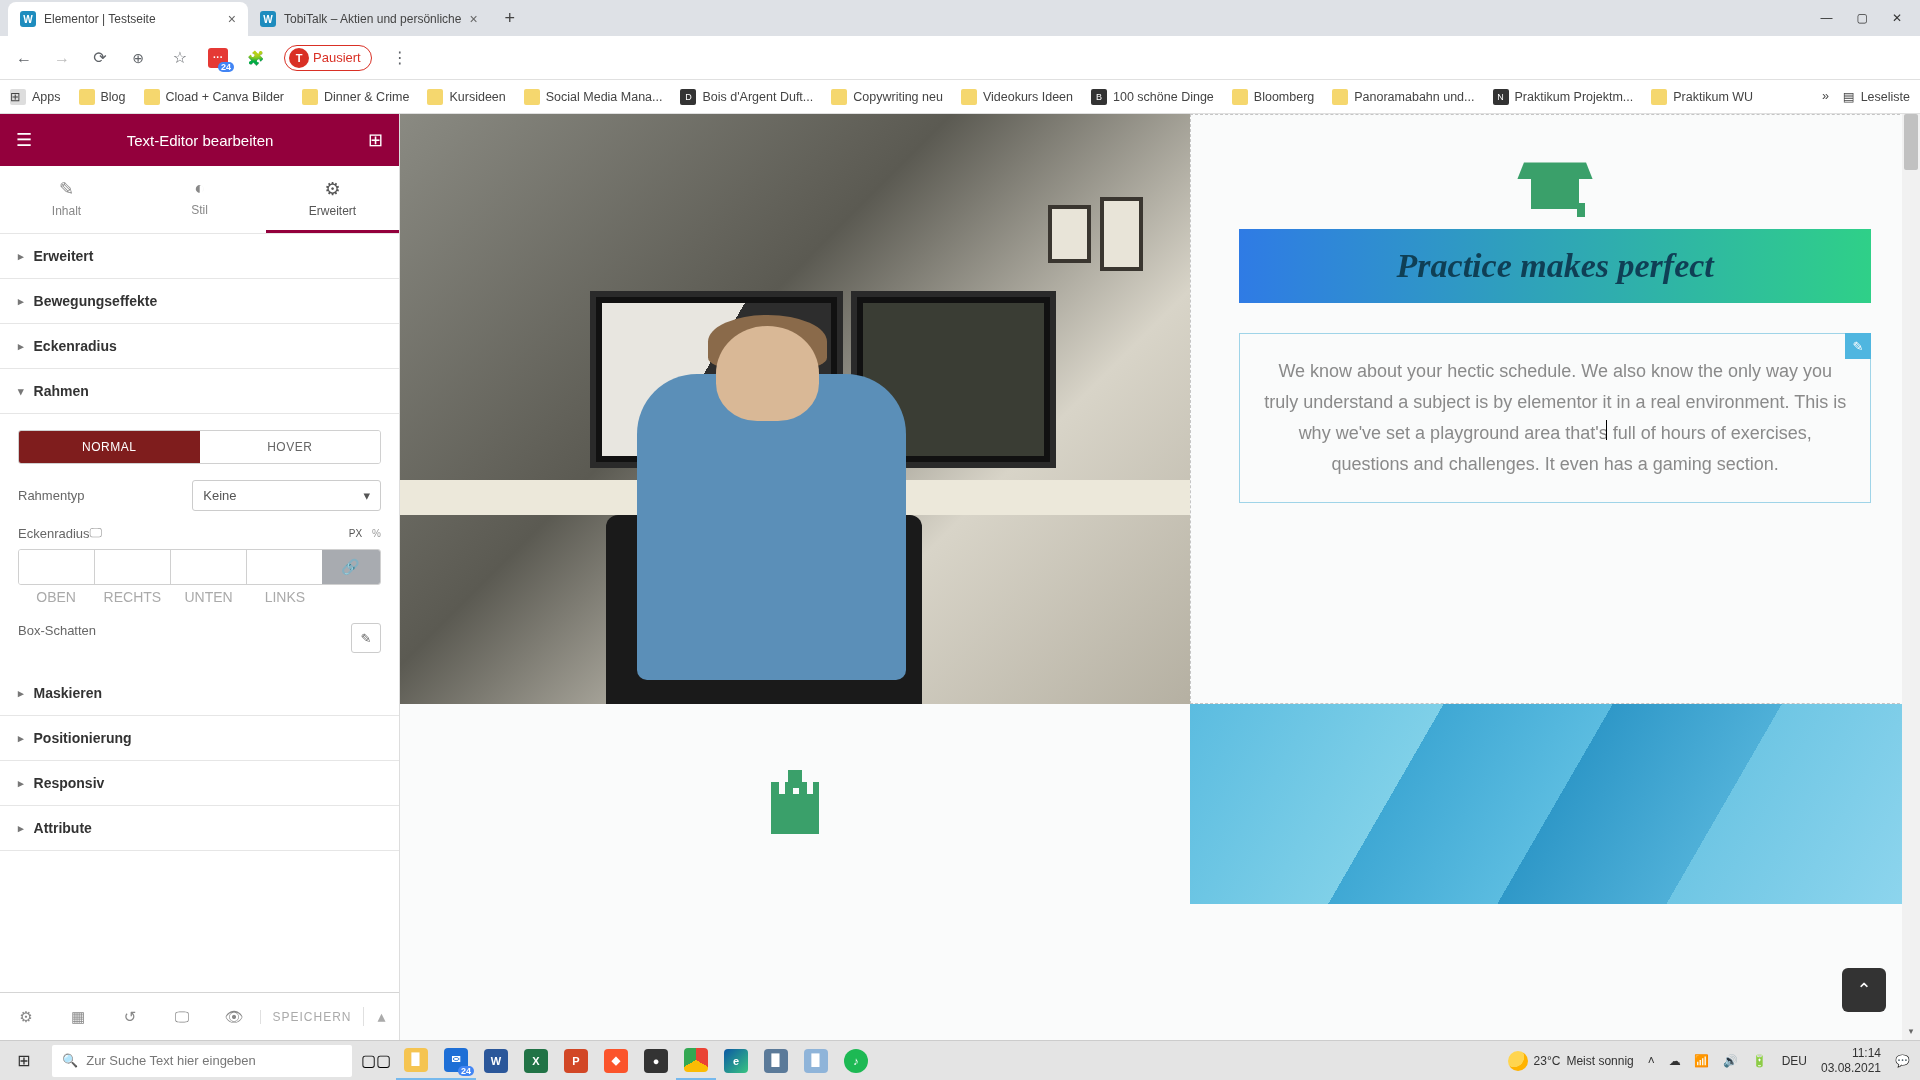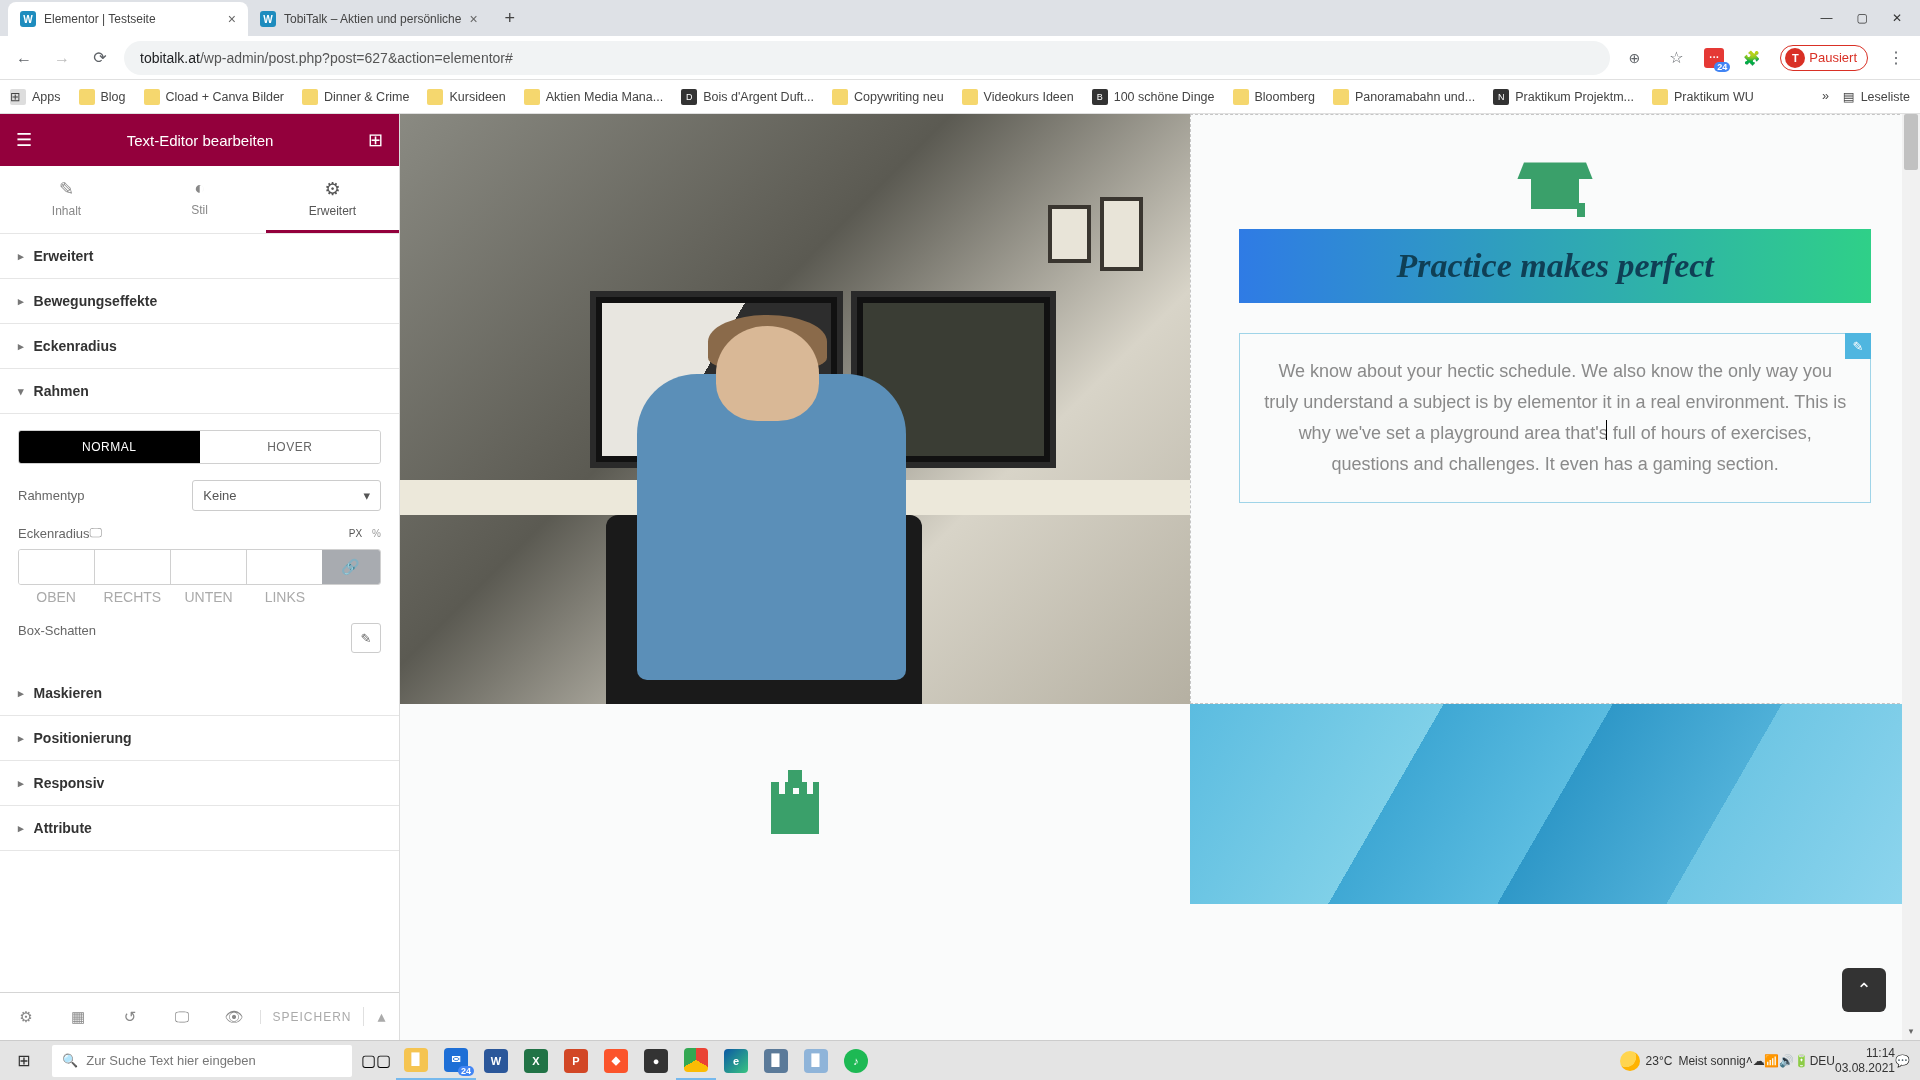--- a/index.html
+++ b/index.html
@@ -46,21 +46,21 @@
 .sb-tab.active{color:#555; border-bottom:3px solid #93003c;}
 .sb-tab .ticon{font-size:18px;}
 
 .accordion{flex:1; overflow:auto;}
 .acc-item{border-bottom:1px solid #e6e6e6; padding:14px 18px; font-size:14px; font-weight:600; color:#333; display:flex; align-items:center; gap:10px;}
 .acc-item .caret{font-size:11px; color:#777;}
 .acc-content{padding:10px 18px 18px; font-size:13px; color:#555;}
 
 .state-toggle{display:flex; margin:6px 0 16px; border:1px solid #d0d0d0; border-radius:3px; overflow:hidden;}
 .state-toggle div{flex:1; text-align:center; padding:9px 0; font-size:12px; letter-spacing:0.5px;}
-.state-toggle .on{background:#000000; color:#fff;}
+.state-toggle .on{background:#7f1d1d; color:#fff;}
 .state-toggle .off{background:#fff; color:#666;}
 
 .field-row{display:flex; align-items:center; justify-content:space-between; margin:14px 0;gap:40px;}
 .select{flex:0 0 52%; border:1px solid #ccc; border-radius:3px; padding:7px 10px; display:flex; justify-content:space-between; align-items:center; background:#fff; font-size:13px; color:#555;}
 .label{font-size:13px; color:#666;}
 .unit-row{display:flex; justify-content:space-between; align-items:center;}
 .unit-opts{display:flex; gap:10px; font-size:10px; color:#999;}
 .unit-opts .sel{color:#555;}
 .radius-row{display:flex; margin-top:8px; border:1px solid #d0d0d0; border-radius:3px; overflow:hidden;}
 .radius-row input{flex:1; width:0; border:none; border-right:1px solid #d0d0d0; height:34px; text-align:center; font-size:13px;}
@@ -128,21 +128,21 @@
 .vscroll .arr-up{top:0;}
 .vscroll .arr-dn{bottom:0;}
 
 
 .taskbar{position:absolute; left:0; bottom:0; width:100%; height:40px; background:#e4e4e4; display:flex; align-items:center; border-top:1px solid #ccc;}
 .taskbar .start{width:48px; height:100%; display:flex; align-items:center; justify-content:center; font-size:16px; color:#333;}
 .taskbar .search{display:flex; align-items:center; background:#fff; margin:4px; border-radius:2px; width:300px; height:32px; padding:0 10px; font-size:13px; color:#777; gap:8px;}
 .taskbar .tbtn{width:40px; height:100%; display:flex; align-items:center; justify-content:center; font-size:16px;}
 .taskbar .tbtn.active{border-bottom:2px solid #76b9ed;}
 .app-ic{width:24px;height:24px;border-radius:4px;display:flex;align-items:center;justify-content:center;color:#fff;font-size:11px;font-weight:bold;}
-.tray{margin-left:auto; display:flex; align-items:center; padding-right:10px; font-size:12px; color:#333;}
+.tray{margin-left:auto; display:flex; align-items:center; gap:14px; padding-right:10px; font-size:12px; color:#333;}
 .weather{display:flex;align-items:center;gap:6px;}
 .wicon{width:20px;height:20px;background:radial-gradient(circle at 30% 30%, #ffd54f 50%, #ffb300 52%);border-radius:50%;}
 .clock{text-align:right; line-height:1.2; font-size:12px;}
 </style>
 </head>
 <body>
 
 <div class="browser-chrome">
   <div class="tab-bar">
     <div class="tab">
@@ -159,24 +159,20 @@
     <div class="win-controls">
       <span>—</span>
       <span>▢</span>
       <span>✕</span>
     </div>
   </div>
   <div class="addr-bar">
     <div class="nav-btn">←</div>
     <div class="nav-btn disabled">→</div>
     <div class="nav-btn">⟳</div>
-    <div class="url-box">
-      <span class="url-host">tobitalk.at</span>
-        <span>/wp-admin/post.php?post=627&amp;action=elementor#</span>
-    </div>
     <div class="addr-right">
       <span class="nav-btn" style="font-size:14px;">⊕</span>
       <span class="nav-btn">☆</span>
       <span class="ext-ic ext-badge">···</span>
       <span class="nav-btn" style="font-size:14px;">🧩</span>
       <div class="pausiert">
         <span class="av">T</span>
         <span>Pausiert</span>
       </div>
       <span class="nav-btn">⋮</span>
@@ -198,21 +194,21 @@
     <div class="bm">
         <span class="bic"></span>
         <span>Dinner &amp; Crime</span>
       </div>
     <div class="bm">
         <span class="bic"></span>
         <span>Kursideen</span>
       </div>
     <div class="bm">
         <span class="bic"></span>
-        <span>Aktien Media Mana...</span>
+        <span>Social Media Mana...</span>
       </div>
     <div class="bm">
         <span class="bic dk">D</span>
         <span>Bois d'Argent Duft...</span>
       </div>
     <div class="bm">
         <span class="bic"></span>
         <span>Copywriting neu</span>
       </div>
     <div class="bm">

